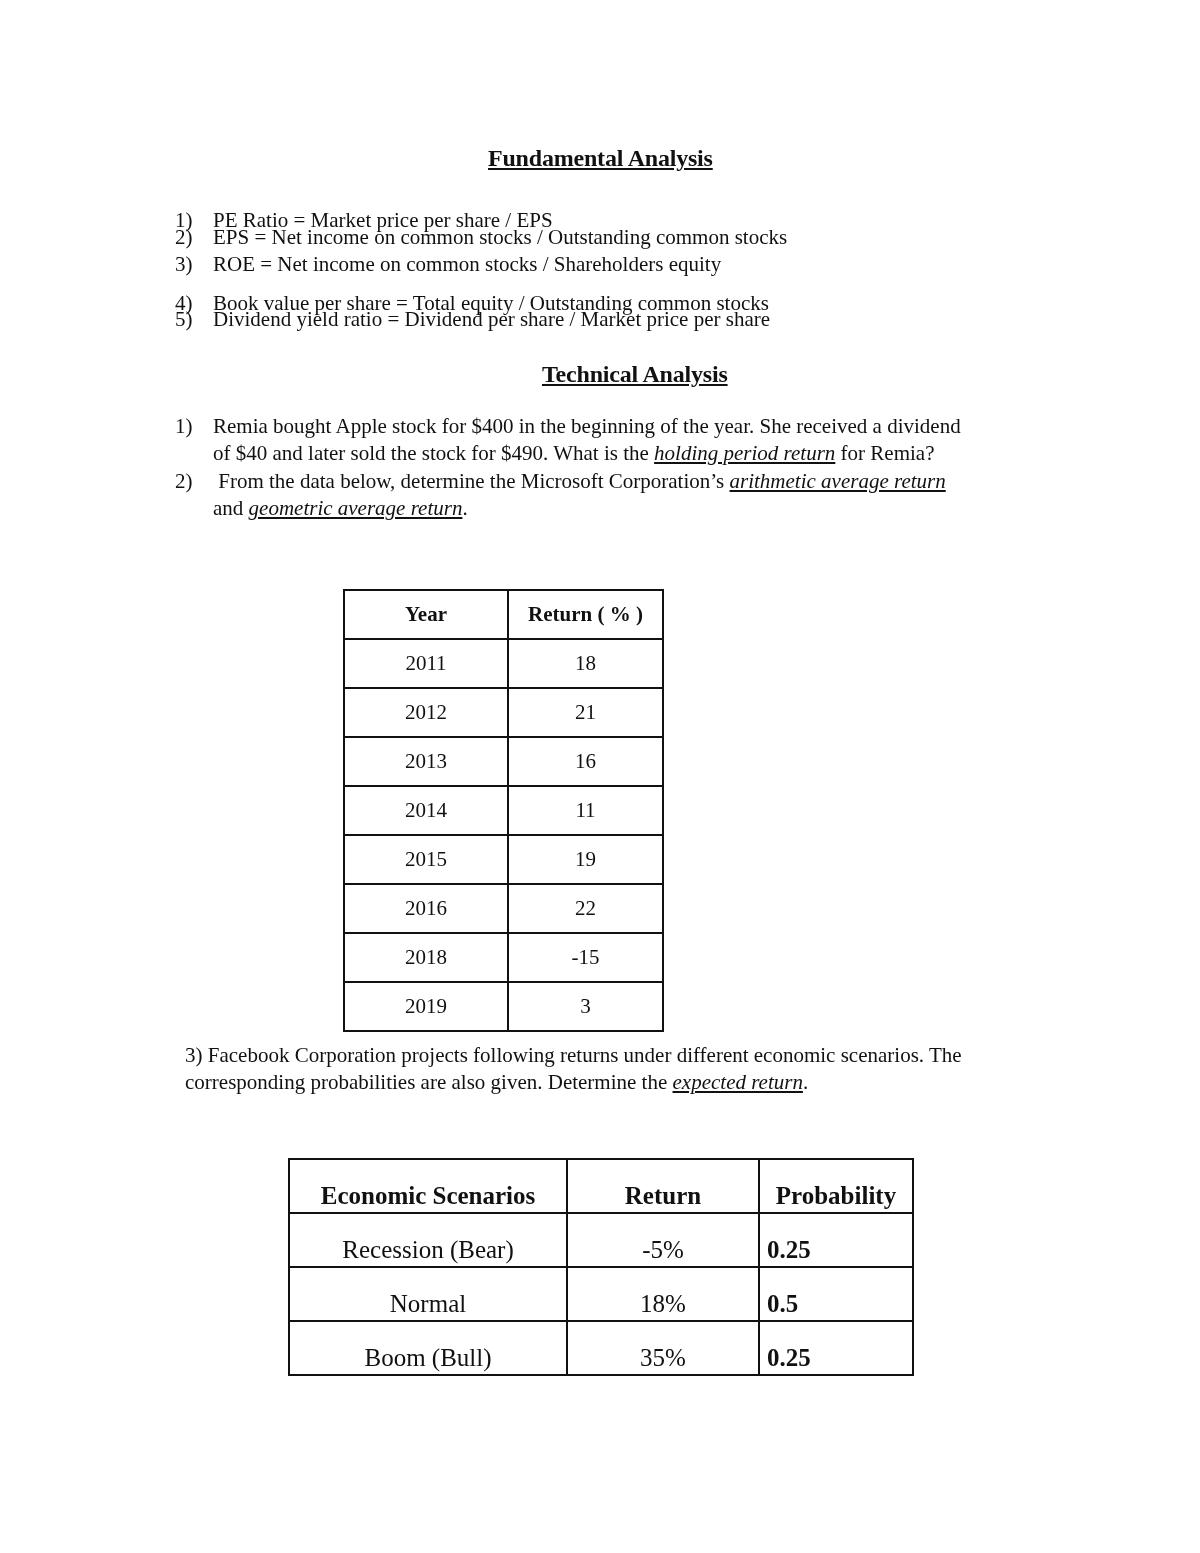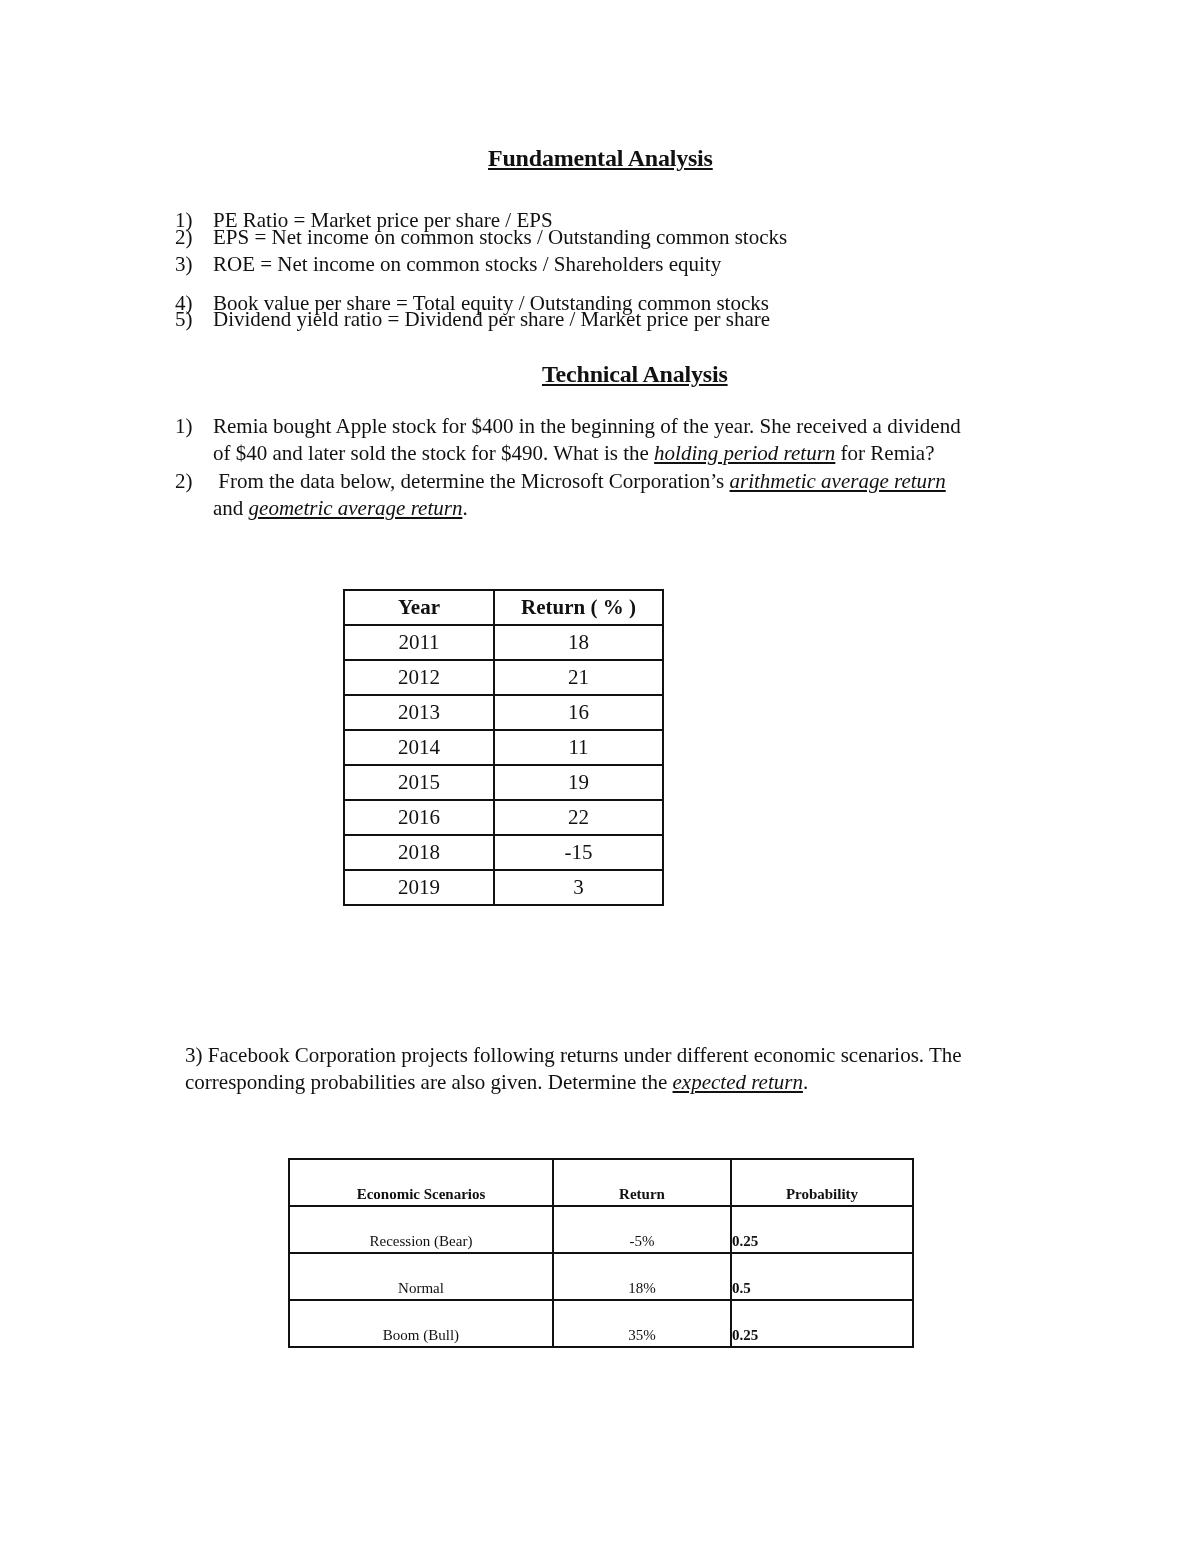--- a/index.html
+++ b/index.html
@@ -7,24 +7,24 @@
       width: 1200px; height: 1553px; position: relative; overflow: hidden;
       font-family: "Liberation Serif", "DejaVu Serif", serif;
       color: #111; font-size: 21px;
     }
     .abs { position: absolute; white-space: nowrap; }
     .heading { font-weight: bold; font-size: 24px; letter-spacing: -0.2px; text-decoration: underline; }
     .line { font-size: 21px; line-height: 27px; }
     .num { display: inline-block; width: 38px; }
     u i, .emph { font-style: italic; text-decoration: underline; }
     table { border-collapse: collapse; position: absolute; }
-    td, th { border: 2px solid #111; padding: 0; }
+    td, th { border: 2px solid #111; padding: 7px; }
     .t1 th, .t1 td { text-align: center; font-size: 21px; height: 33px; }
     .t1 th { font-weight: bold; }
-    .t2 th, .t2 td { font-size: 15px; height: 43px; vertical-align: bottom; padding-bottom: 2px; }
+    .t2 th, .t2 td { font-size: 25px; height: 43px; vertical-align: bottom; padding-bottom: 2px; }
     .t2 th { font-weight: bold; text-align: center; }
     .t2 td.c { text-align: center; }
     .t2 td.r { text-align: left; font-weight: bold; padding-right: 4px; margin-left: 32px; }
   </style>
 </head>
 <body>
 
 <div class="abs heading" style="left:488px; top:145px;">Fundamental Analysis</div>
 
 <div class="abs line" style="left:175px; top:197px;margin-top:10px;"><span class="num">1)</span><span>PE Ratio = Market price per share / EPS</span></div>

